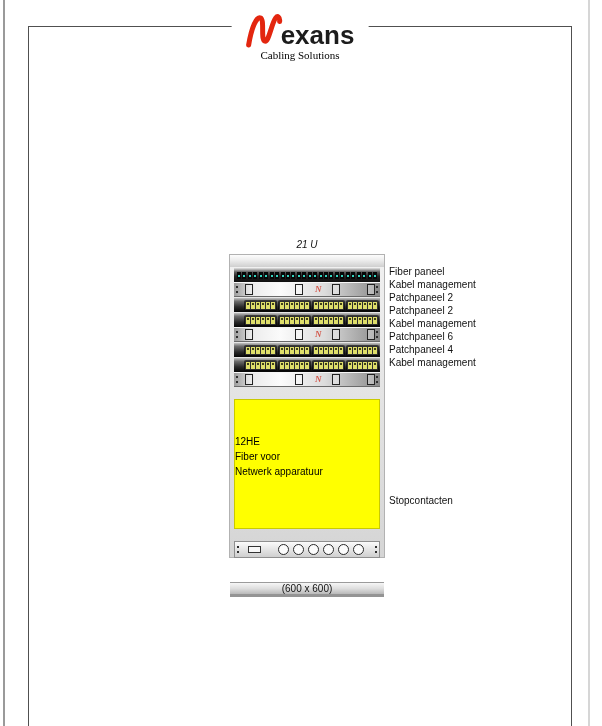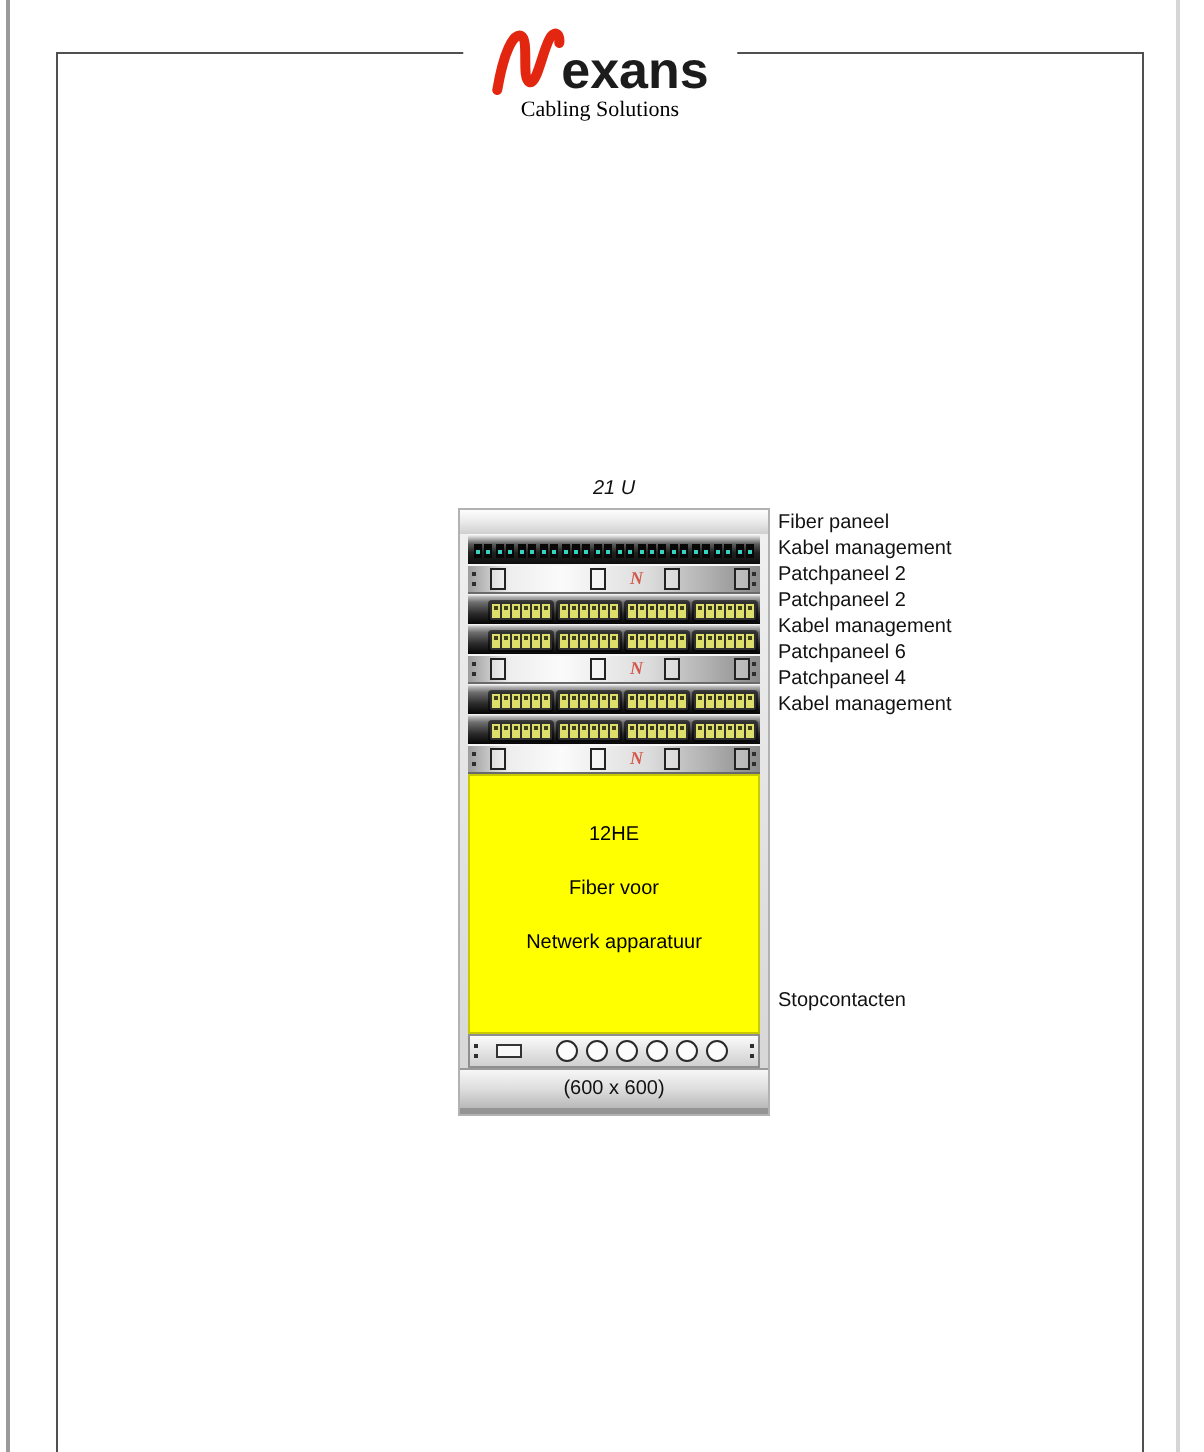--- a/index.html
+++ b/index.html
@@ -56,35 +56,35 @@
     font-style:italic;font-weight:bold;font-size:9px;color:#d4574a;line-height:1;}
   .holes.right{margin-left:auto;}
 
   .unit.pp{background:linear-gradient(180deg,#ffffff 0%,#b5b5b5 10%,#6e6e6e 28%,#2a2a2a 66%,#050505 100%);}
   .groups{display:flex;gap:3px;padding:4px 0 0 11px;}
   .group{display:flex;gap:1px;background:#2f2f2f;padding:1px;border-radius:1px;flex:none;
     box-shadow:0 0 0 1px rgba(0,0,0,0.55);}
   .jack{width:4px;height:7px;background:var(--jack);flex:none;}
   .jack::before{content:"";display:block;width:2px;height:2px;background:#3f3f18;margin:1px auto 0;}
 
-  .free-space{flex:none;height:130px;margin:0 4px;background:var(--free-bg);
-    border:1px solid #c9c900;display:flex;flex-direction:column;align-items:center;
-    justify-content:center;padding-bottom:16px;font-size:10px;line-height:15px;color:#000;gap:12px;}
+  .free-space{flex:none;height:130px;margin:12px 4px;background:var(--free-bg);
+    border:1px solid #c9c900;display:flex;flex-direction:column;
+    justify-content:center;padding-bottom:16px;font-size:10px;line-height:15px;color:#000;}
 
   .power{flex:none;height:17px;margin:0 4px;background:linear-gradient(180deg,#fbfbfb,#cfcfcf);
     border:1px solid #8f8f8f;display:flex;align-items:center;padding:0 2px;}
   .switch{width:13px;height:7px;border:1px solid #333;background:#f8f8f8;flex:none;margin-left:9px;}
   .outlets{display:flex;gap:4px;margin-left:17px;}
   .outlet{width:11px;height:11px;border:1px solid #2a2a2a;border-radius:50%;background:#fcfcfc;flex:none;}
 
   .base{flex:1;background:linear-gradient(180deg,#f6f6f6 0%,#dedede 50%,#b9b9b9 100%);
     border-top:1px solid #9a9a9a;border-bottom:3px solid #949494;
-    display:flex;align-items:center;justify-content:center;font-size:10px;color:#111;}
-
-  .labels{position:absolute;left:389px;top:255px;font-size:10px;line-height:13px;
+    display:flex;align-items:center;justify-content:center;font-size:10px;color:#111;margin-top:24px;}
+
+  .labels{position:absolute;left:389px;top:265px;font-size:10px;line-height:13px;
     color:#111;white-space:nowrap;}
   .power-label{position:absolute;left:389px;top:495px;font-size:10px;color:#111;white-space:nowrap;}
 </style>
 </head>
 <body>
 
 <div class="screen">
   <div class="edge-left"></div>
   <div class="edge-right"></div>
 

